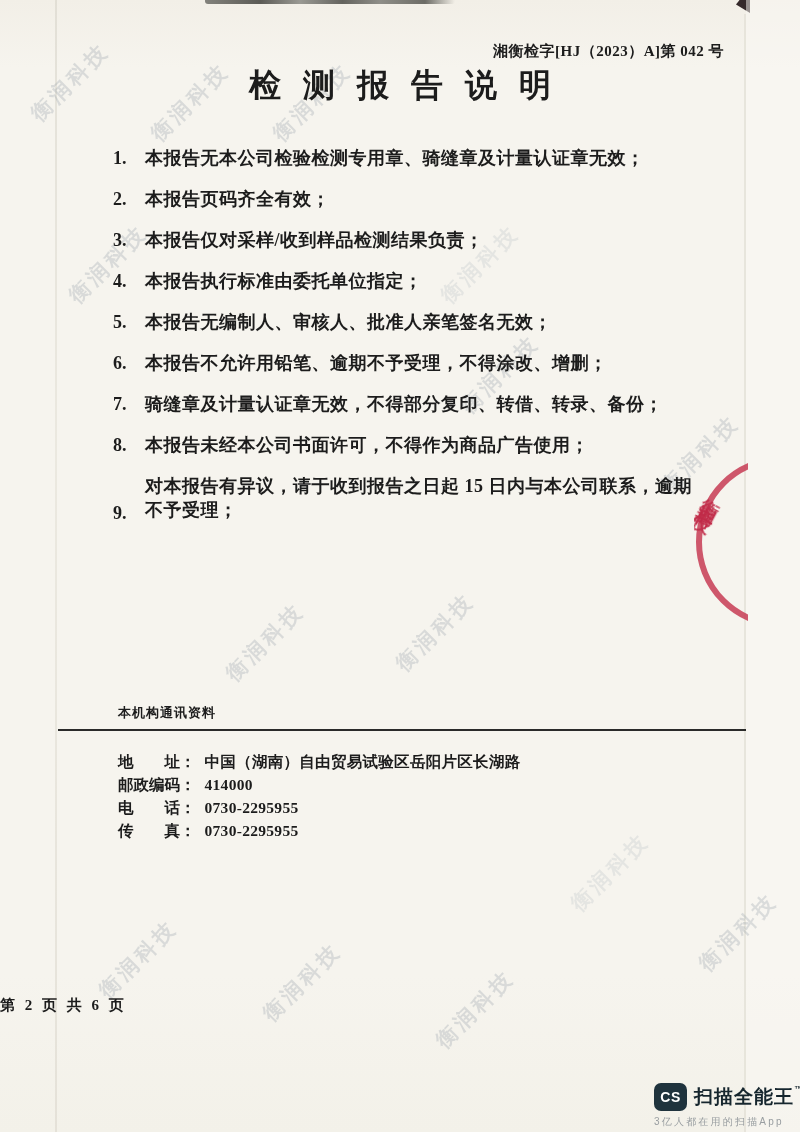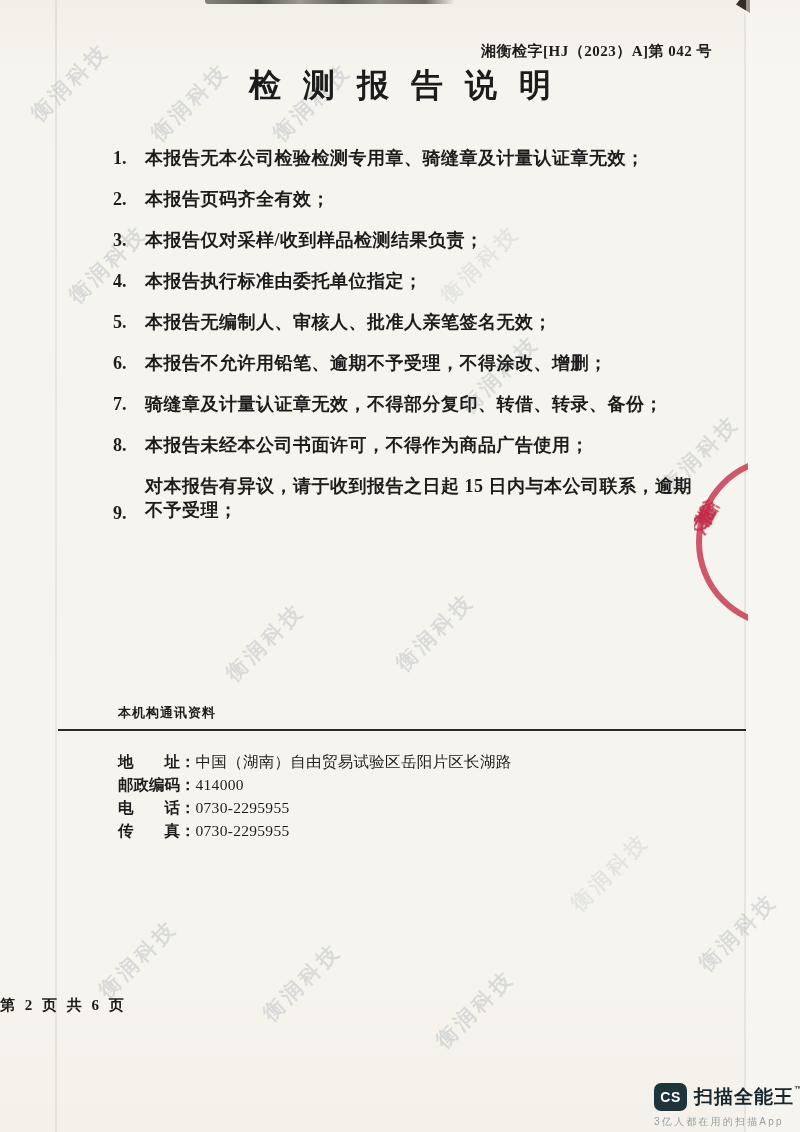--- a/index.html
+++ b/index.html
@@ -20,41 +20,41 @@
     background:linear-gradient(180deg,#d9d6cc,#e5e2d8 40%,#ddd9cf);}
   .right-edge-line{position:absolute;left:744px;top:14px;bottom:0;width:1.5px;opacity:.8;background:#e4e1d7;}
   .right-margin{position:absolute;left:746px;top:0;bottom:0;width:54px;background:rgba(250,248,244,.5);}
 
   
   .wm{position:absolute;transform:rotate(-45deg);color:rgba(148,160,168,.30);
     font-size:21px;letter-spacing:4px;font-weight:600;white-space:nowrap;pointer-events:none;}
   .wm.faint{color:rgba(150,162,170,.18);}
 
   
-  .doc-number{position:absolute;top:42px;left:0;width:712px;text-align:right;
+  .doc-number{position:absolute;top:42px;left:12px;width:712px;text-align:right;
     font-size:15px;font-weight:600;letter-spacing:.5px;}
   .title{position:absolute;top:64px;left:0;right:0;margin:0;text-align:center;
     font-size:32px;font-weight:700;letter-spacing:7px;text-indent:7px;}
 
   
   .items{position:absolute;top:146px;left:113px;width:660px;margin:0;padding:0;list-style:none;}
   .item{display:flex;margin-bottom:17px;font-size:18px;line-height:24px;font-weight:600;}
   .item .num{flex:none;width:32px;}
   .item .txt{flex:1;letter-spacing:.5px;}
   .item:nth-child(9) .num{margin-top:27px;}
   .item:nth-child(9) .txt{max-width:552px;text-indent:0;}
   .item:nth-child(9){margin-bottom:20px;}
 
   
   .contact{position:absolute;top:704px;left:58px;width:688px;}
   .contact-heading{margin:0 0 0 60px;font-size:13px;font-weight:700;letter-spacing:1px;}
   .contact-rule{margin-top:7px;border-bottom:2.5px solid #2a2a29;}
   .contact-rows{margin:19px 0 0 60px;}
   .contact-row{font-size:15.5px;line-height:23px;font-weight:600;white-space:pre;}
-  .contact-row .value{font-weight:400;letter-spacing:.3px;}
+  .contact-row .value{font-weight:700;letter-spacing:.3px;margin-left:9px;}
 
   
   .page-indicator{position:absolute;top:996px;left:0;right:0;text-align:left;
     font-size:15px;font-weight:700;letter-spacing:3px;}
 
   
   .stamp{position:absolute;left:694px;top:447px;width:54px;height:192px;overflow:hidden;pointer-events:none;}
   .stamp-ring{position:absolute;left:2px;top:9px;width:172px;height:172px;border-radius:50%;
     border:6px solid rgba(197,52,78,.82);box-sizing:border-box;}
   .stamp-text{position:absolute;left:9px;top:40px;writing-mode:vertical-rl;

